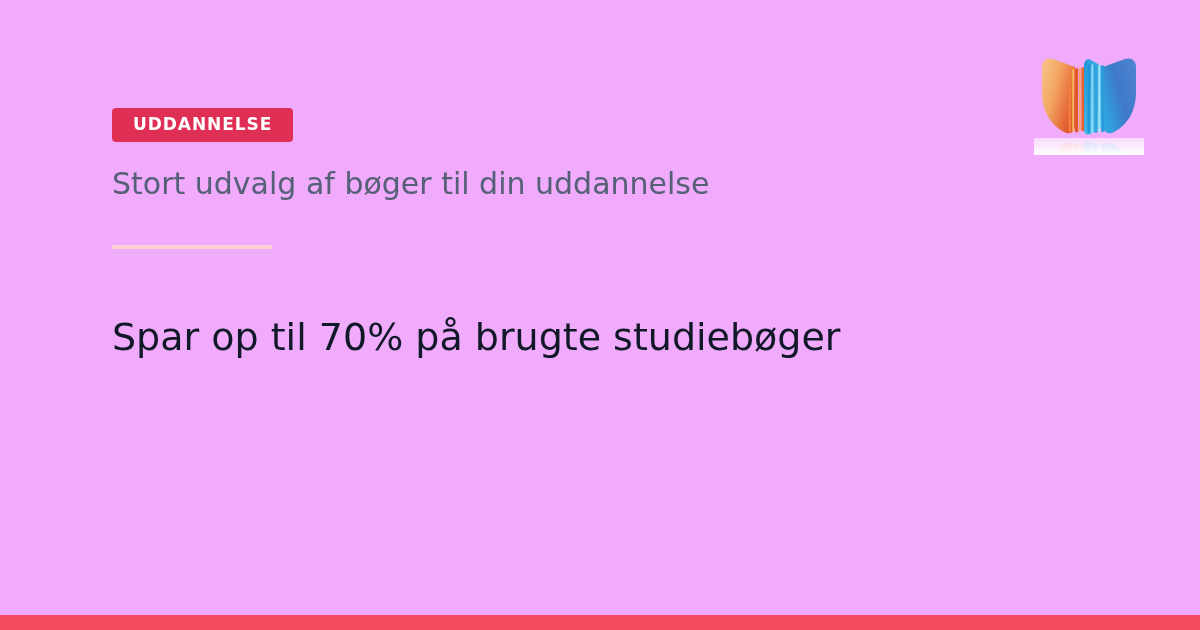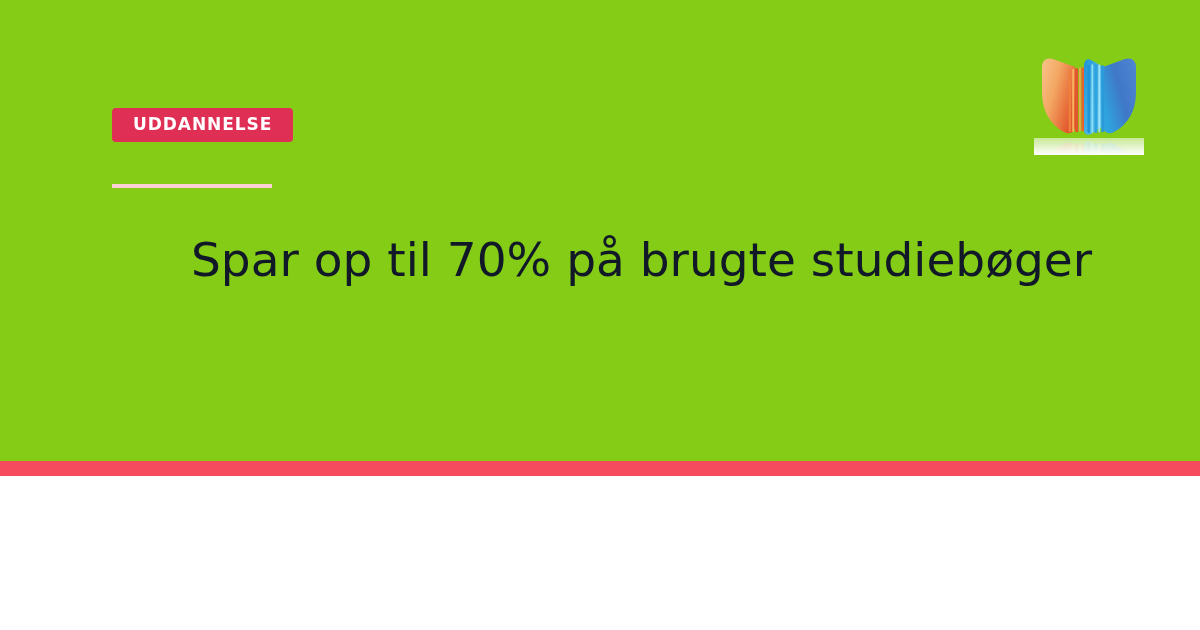--- a/index.html
+++ b/index.html
@@ -12,22 +12,22 @@
   body {
     background: #ffffff;
     font-family: "DejaVu Sans", sans-serif;
     overflow: hidden;
     position: relative;
   }
 
   .og-card {
     position: relative;
     width: 1200px;
-    height: 476px;
-    background: #84cc16;
+    height: 630px;
+    background: #f0abfc;
   }
 
   
   .logo-wrap {
     position: absolute;
     top: 50px;
     right: 56px;
     width: 110px;
     height: 105px;
   }
@@ -84,26 +84,25 @@
   .divider {
     margin-top: 42px;
     width: 160px;
     height: 4px;
     background: #fccfd7;
     border: 0;
   }
 
   
   .promo {
-    margin-top: 42px;
-    font-size: 47px;
+    margin-top: 64px;
+    font-size: 38px;
     line-height: 1.28;
     font-weight: normal;
     color: #111827;
-    text-align: right;
   }
 
   
   .bottom-bar {
     position: absolute;
     left: 0;
     bottom: 0;
     width: 1200px;
     height: 15px;
     background: #f64a5e;
@@ -188,20 +187,21 @@
 
       <rect x="0" y="88" width="110" height="17" fill="url(#gFade)"></rect>
     </svg>
   </div>
 
   <div class="content">
 
     <span class="badge">UDDANNELSE</span>
 
 
+    <p class="subtitle">Stort udvalg af bøger til din uddannelse</p>
 
     <hr class="divider">
 
     <p class="promo">Spar op til 70% på brugte studiebøger</p>
   </div>
 
   <div class="bottom-bar"></div>
 
 </div>
 

